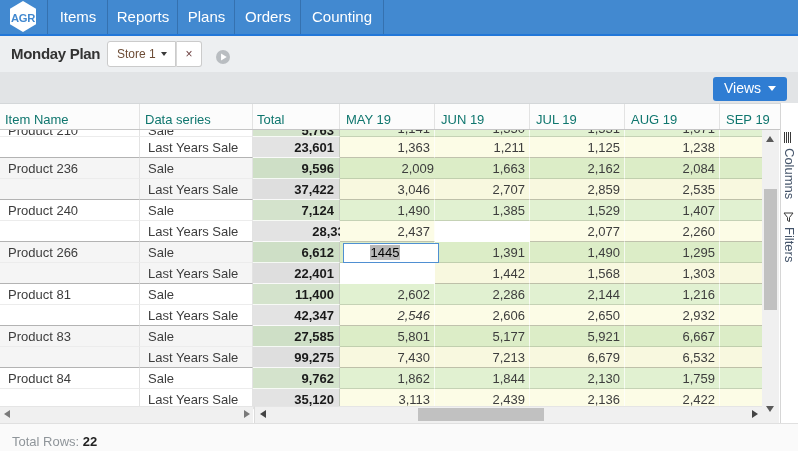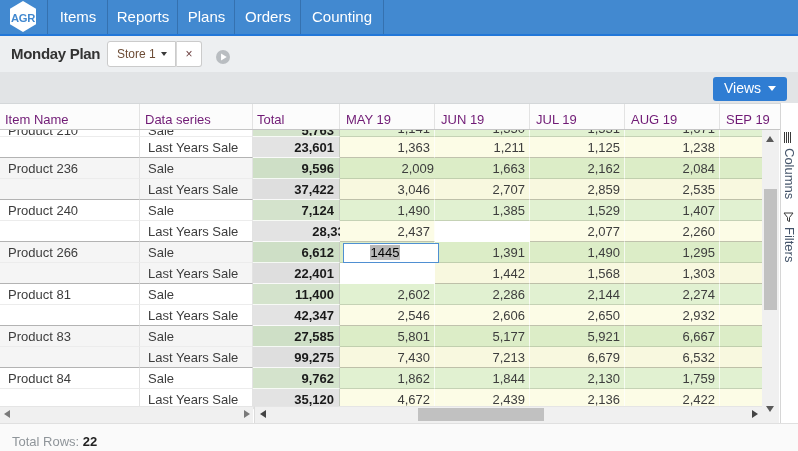--- a/index.html
+++ b/index.html
@@ -12,21 +12,21 @@
 #navline { position:absolute; left:0; top:34px; width:798px; height:2px; background:#2277d8; }
 .navitem { position:absolute; top:0; height:34px; line-height:34px; color:#fff; font-size:15px; text-align:center; }
 .navsep { position:absolute; top:0; width:1px; height:34px; background:rgba(8,28,58,0.22); }
 
 
 #planbar { position:absolute; left:0; top:36px; width:798px; height:36px; background:#edeff1; }
 #toolbar { position:absolute; left:0; top:72px; width:798px; height:31px; background:#e2e4e6; }
 
 
 #thead { position:absolute; left:0; top:103px; width:780px; height:27px; background:#fcfcfc; border-bottom:1px solid #c6c6c6; border-top:1px solid #d4d7d9; }
-.hlabel { position:absolute; bottom:2px; font-size:13px; color:#701a75; }
+.hlabel { position:absolute; bottom:2px; font-size:13px; color:#0f766e; }
 .hsep { position:absolute; top:0; bottom:0; width:1px; background:#e3e3e3; }
 
 
 #tbody { position:absolute; left:0; top:130px; width:762px; height:293px; overflow:hidden; background:#fff; }
 .cell { position:absolute; height:21px; line-height:22px; font-size:13px; color:#3d3d3d; border-right:1px solid #e3e3e3; white-space:nowrap; overflow:hidden; }
 .cell.tot { font-weight:bold; color:#1a1a1a; text-align:right; border-right:1px solid #c6ccc0; }
 .cell.mon { text-align:right; border-right:1px solid rgba(255,255,255,0.75); }
 
 
 #selcell { position:absolute; left:343px; top:243px; width:96px; height:20px; background:#fff; border:1px solid #4f8fd2; z-index:5; text-align:center; padding-right:12px; font-size:13px; line-height:18px; }
@@ -159,26 +159,26 @@
 <div class="cell mon" style="left:435px;top:263px;width:95px;background:#f8f8df;border-bottom:1px solid rgba(95,100,80,0.38);padding-right:4px;">1,442</div>
 <div class="cell mon" style="left:530px;top:263px;width:95px;background:#f8f8df;border-bottom:1px solid rgba(95,100,80,0.38);padding-right:4px;">1,568</div>
 <div class="cell mon" style="left:625px;top:263px;width:95px;background:#f8f8df;border-bottom:1px solid rgba(95,100,80,0.38);padding-right:4px;">1,303</div>
 <div class="cell" style="left:720px;top:263px;width:42px;background:#f8f8df;border-bottom:1px solid rgba(95,100,80,0.38);border-right:none;">&nbsp;</div>
 <div class="cell" style="left:0;top:284px;width:140px;background:#ffffff;border-bottom:1px solid #ececec;padding-left:8px;">Product 81</div>
 <div class="cell" style="left:140px;top:284px;width:113px;background:#ffffff;border-bottom:1px solid #ececec;padding-left:8px;">Sale</div>
 <div class="cell tot" style="left:253px;top:284px;width:87px;background:#d4e3cc;border-bottom:1px solid rgba(255,255,255,0.8);padding-right:5px;">11,400</div>
 <div class="cell mon" style="left:340px;top:284px;width:95px;background:#e1f1d1;border-bottom:1px solid rgba(105,110,90,0.24);padding-right:4px;">2,602</div>
 <div class="cell mon" style="left:435px;top:284px;width:95px;background:#e1f1d1;border-bottom:1px solid rgba(105,110,90,0.24);padding-right:4px;">2,286</div>
 <div class="cell mon" style="left:530px;top:284px;width:95px;background:#e1f1d1;border-bottom:1px solid rgba(105,110,90,0.24);padding-right:4px;">2,144</div>
-<div class="cell mon" style="left:625px;top:284px;width:95px;background:#e1f1d1;border-bottom:1px solid rgba(105,110,90,0.24);padding-right:4px;">2,274</div>
+<div class="cell mon" style="left:625px;top:284px;width:95px;background:#e1f1d1;border-bottom:1px solid rgba(105,110,90,0.24);padding-right:4px;">1,216</div>
 <div class="cell" style="left:720px;top:284px;width:42px;background:#e1f1d1;border-bottom:1px solid rgba(105,110,90,0.24);border-right:none;">&nbsp;</div>
 <div class="cell" style="left:0;top:305px;width:140px;background:#ffffff;border-bottom:1px solid #b3b3b3;padding-left:8px;"></div>
 <div class="cell" style="left:140px;top:305px;width:113px;background:#ffffff;border-bottom:1px solid #b3b3b3;padding-left:8px;">Last Years Sale</div>
 <div class="cell tot" style="left:253px;top:305px;width:87px;background:#e3e3e3;border-bottom:1px solid rgba(255,255,255,0.8);padding-right:5px;">42,347</div>
-<div class="cell mon" style="left:340px;top:305px;width:95px;background:#fcfce6;border-bottom:1px solid rgba(95,100,80,0.38);padding-right:4px;">2,546</div>
+<div class="cell mon" style="left:340px;top:305px;width:95px;background:#fcfce6;border-bottom:1px solid rgba(95,100,80,0.38);padding-right:4px;font-style:italic;">2,546</div>
 <div class="cell mon" style="left:435px;top:305px;width:95px;background:#fcfce6;border-bottom:1px solid rgba(95,100,80,0.38);padding-right:4px;">2,606</div>
 <div class="cell mon" style="left:530px;top:305px;width:95px;background:#fcfce6;border-bottom:1px solid rgba(95,100,80,0.38);padding-right:4px;">2,650</div>
 <div class="cell mon" style="left:625px;top:305px;width:95px;background:#fcfce6;border-bottom:1px solid rgba(95,100,80,0.38);padding-right:4px;">2,932</div>
 <div class="cell" style="left:720px;top:305px;width:42px;background:#fcfce6;border-bottom:1px solid rgba(95,100,80,0.38);border-right:none;">&nbsp;</div>
 <div class="cell" style="left:0;top:326px;width:140px;background:#f5f5f5;border-bottom:1px solid #ececec;padding-left:8px;">Product 83</div>
 <div class="cell" style="left:140px;top:326px;width:113px;background:#f5f5f5;border-bottom:1px solid #ececec;padding-left:8px;">Sale</div>
 <div class="cell tot" style="left:253px;top:326px;width:87px;background:#cedfc6;border-bottom:1px solid rgba(255,255,255,0.8);padding-right:5px;">27,585</div>
 <div class="cell mon" style="left:340px;top:326px;width:95px;background:#dcedc7;border-bottom:1px solid rgba(105,110,90,0.24);padding-right:4px;">5,801</div>
 <div class="cell mon" style="left:435px;top:326px;width:95px;background:#dcedc7;border-bottom:1px solid rgba(105,110,90,0.24);padding-right:4px;">5,177</div>
 <div class="cell mon" style="left:530px;top:326px;width:95px;background:#dcedc7;border-bottom:1px solid rgba(105,110,90,0.24);padding-right:4px;">5,921</div>
@@ -196,21 +196,21 @@
 <div class="cell" style="left:140px;top:368px;width:113px;background:#ffffff;border-bottom:1px solid #ececec;padding-left:8px;">Sale</div>
 <div class="cell tot" style="left:253px;top:368px;width:87px;background:#d4e3cc;border-bottom:1px solid rgba(255,255,255,0.8);padding-right:5px;">9,762</div>
 <div class="cell mon" style="left:340px;top:368px;width:95px;background:#e1f1d1;border-bottom:1px solid rgba(105,110,90,0.24);padding-right:4px;">1,862</div>
 <div class="cell mon" style="left:435px;top:368px;width:95px;background:#e1f1d1;border-bottom:1px solid rgba(105,110,90,0.24);padding-right:4px;">1,844</div>
 <div class="cell mon" style="left:530px;top:368px;width:95px;background:#e1f1d1;border-bottom:1px solid rgba(105,110,90,0.24);padding-right:4px;">2,130</div>
 <div class="cell mon" style="left:625px;top:368px;width:95px;background:#e1f1d1;border-bottom:1px solid rgba(105,110,90,0.24);padding-right:4px;">1,759</div>
 <div class="cell" style="left:720px;top:368px;width:42px;background:#e1f1d1;border-bottom:1px solid rgba(105,110,90,0.24);border-right:none;">&nbsp;</div>
 <div class="cell" style="left:0;top:389px;width:140px;background:#ffffff;border-bottom:1px solid #ececec;padding-left:8px;"></div>
 <div class="cell" style="left:140px;top:389px;width:113px;background:#ffffff;border-bottom:1px solid #ececec;padding-left:8px;">Last Years Sale</div>
 <div class="cell tot" style="left:253px;top:389px;width:87px;background:#e3e3e3;border-bottom:1px solid rgba(255,255,255,0.8);padding-right:5px;">35,120</div>
-<div class="cell mon" style="left:340px;top:389px;width:95px;background:#fcfce6;border-bottom:1px solid rgba(105,110,90,0.24);padding-right:4px;">4,672</div>
+<div class="cell mon" style="left:340px;top:389px;width:95px;background:#fcfce6;border-bottom:1px solid rgba(105,110,90,0.24);padding-right:4px;">3,113</div>
 <div class="cell mon" style="left:435px;top:389px;width:95px;background:#fcfce6;border-bottom:1px solid rgba(105,110,90,0.24);padding-right:4px;">2,439</div>
 <div class="cell mon" style="left:530px;top:389px;width:95px;background:#fcfce6;border-bottom:1px solid rgba(105,110,90,0.24);padding-right:4px;">2,136</div>
 <div class="cell mon" style="left:625px;top:389px;width:95px;background:#fcfce6;border-bottom:1px solid rgba(105,110,90,0.24);padding-right:4px;">2,422</div>
 <div class="cell" style="left:720px;top:389px;width:42px;background:#fcfce6;border-bottom:1px solid rgba(105,110,90,0.24);border-right:none;">&nbsp;</div>
   </div>
 </div>
 <div id="selcell"><span>1445</span></div>
 
 <div class="sbtrack" style="left:762px;top:130px;width:17px;height:293px;"></div>
 <div class="tri" style="left:766px;top:136px;border-left:4.5px solid transparent;border-right:4.5px solid transparent;border-bottom:6px solid #5a5a5a;"></div>

